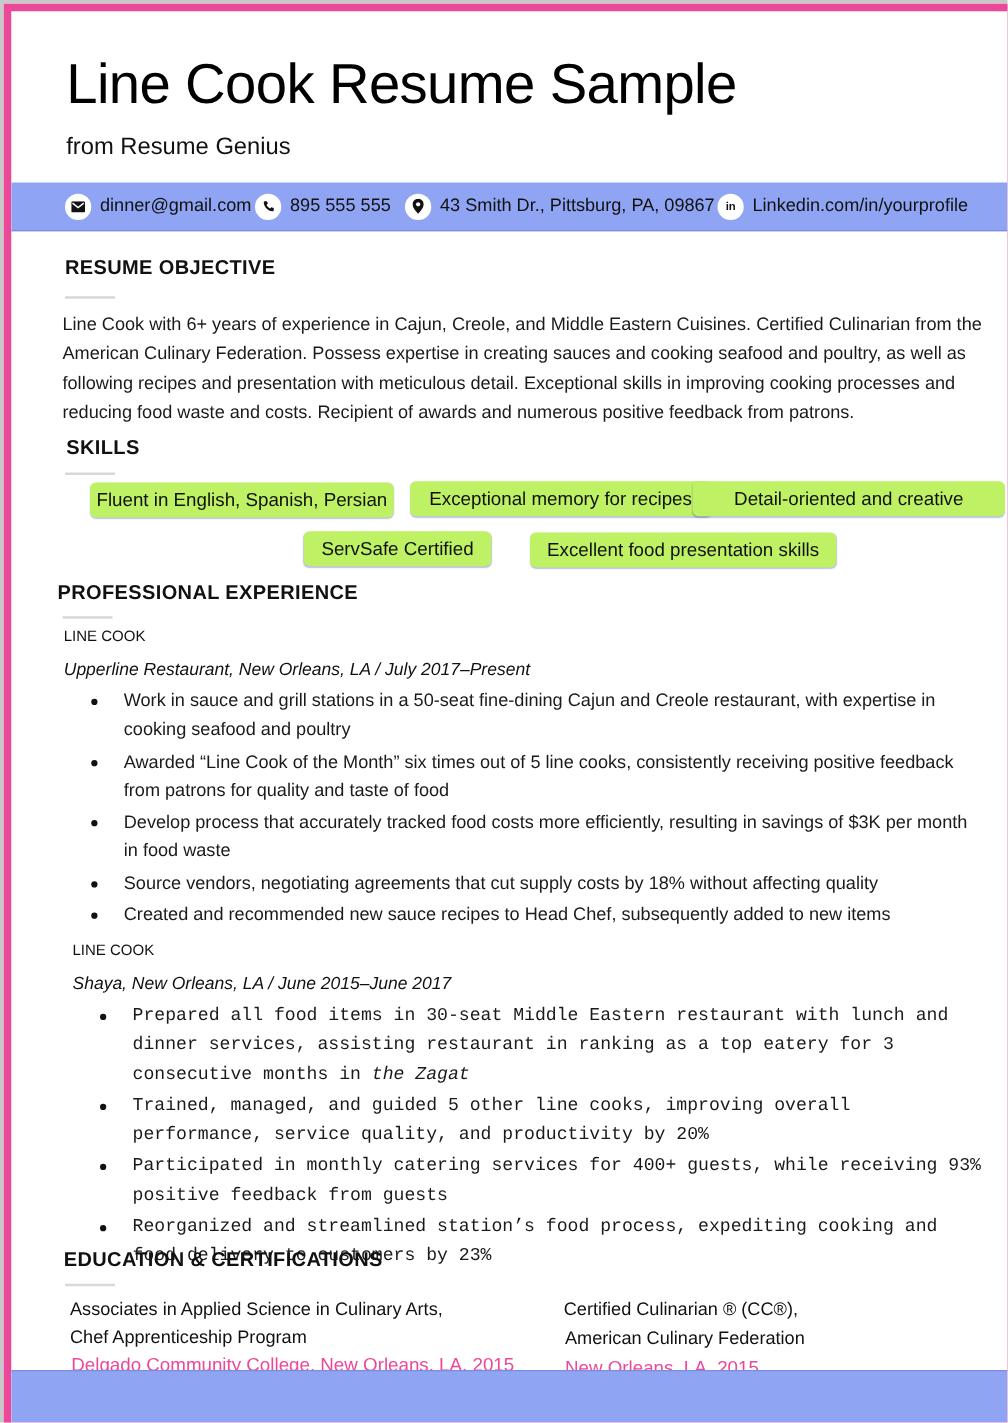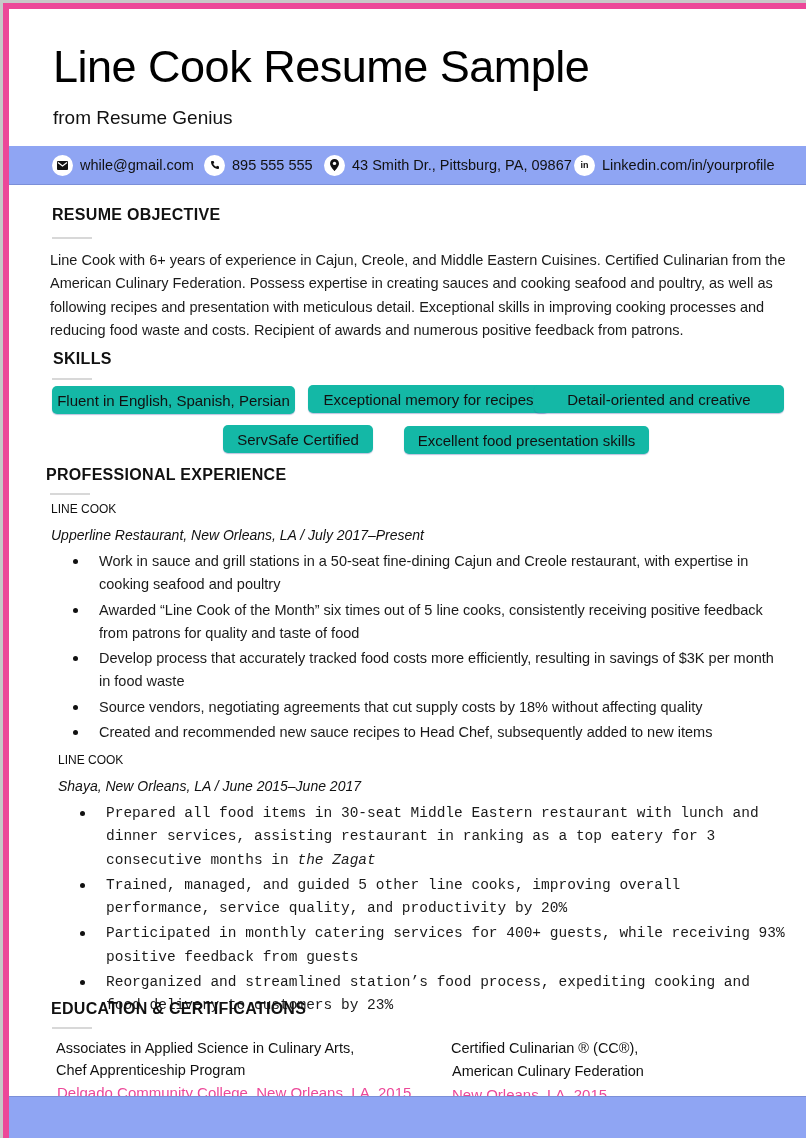--- a/index.html
+++ b/index.html
@@ -29,23 +29,23 @@
   }
   .ci-text { font-size:14.5px; color:#111; }
   .section-heading {
     position:absolute; font-size:16px; font-weight:700; letter-spacing:0.3px; color:#111; white-space:nowrap;
   }
   .rule { position:absolute; width:40px; height:2px; background:#d8d8d8; }
   .para {
     position:absolute; left:41px; top:240px; width:752px; font-size:14.5px; line-height:23.3px; color:#1a1a1a;
   }
   .pill {
-    position:absolute; height:28px; background:#14b8a6; border-radius:5px;
+    position:absolute; height:28px; background:#bef264; border-radius:5px;
     box-shadow:0 1px 1px rgba(60,80,160,0.35); font-size:15px; color:#111;
-    display:flex; align-items:center; justify-content:center; white-space:nowrap;
+    display:flex; align-items:center; justify-content:center; white-space:nowrap;margin-left:20px;
   }
   .job-title { position:absolute; font-size:12px; color:#111; white-space:nowrap; }
   .job-meta { position:absolute; font-size:14px; font-style:italic; color:#111; white-space:nowrap; }
   .bullets { position:absolute; margin:0; padding:0; list-style:none; }
   .bullets li {
     position:relative; font-size:14.5px; line-height:23.3px; color:#1a1a1a; margin-bottom:2px;
   }
   .bullets li .dot {
     position:absolute; left:-26px; top:9px; width:5px; height:5px; border-radius:50%; background:#111;
   }
@@ -62,21 +62,21 @@
   <div class="subtitle">from Resume Genius</div>
 
   <div class="contact-bar">
     <div class="contact-item" style="left:43px;">
       <span class="ci-icon">
         <svg width="11" height="9" viewBox="0 0 11 9">
             <rect x="0" y="0" width="11" height="9" rx="1" fill="#111"></rect>
             <path d="M1 1.5 L5.5 5 L10 1.5" stroke="#fff" stroke-width="1.2" fill="none"></path>
           </svg>
       </span>
-      <span class="ci-text">while@gmail.com</span>
+      <span class="ci-text">dinner@gmail.com</span>
     </div>
     <div class="contact-item" style="left:195px;">
       <span class="ci-icon">
         <svg width="10" height="10" viewBox="0 0 10 10">
             <path d="M2 1 L3.6 1 L4.3 3 L3.2 3.8 C3.8 5.2 4.8 6.2 6.2 6.8 L7 5.7 L9 6.4 L9 8 C9 8.6 8.5 9 8 9 C4.2 8.7 1.3 5.8 1 2 C1 1.5 1.4 1 2 1 Z" fill="#111"></path>
           </svg>
       </span>
       <span class="ci-text">895 555 555</span>
     </div>
     <div class="contact-item" style="left:315px;">

